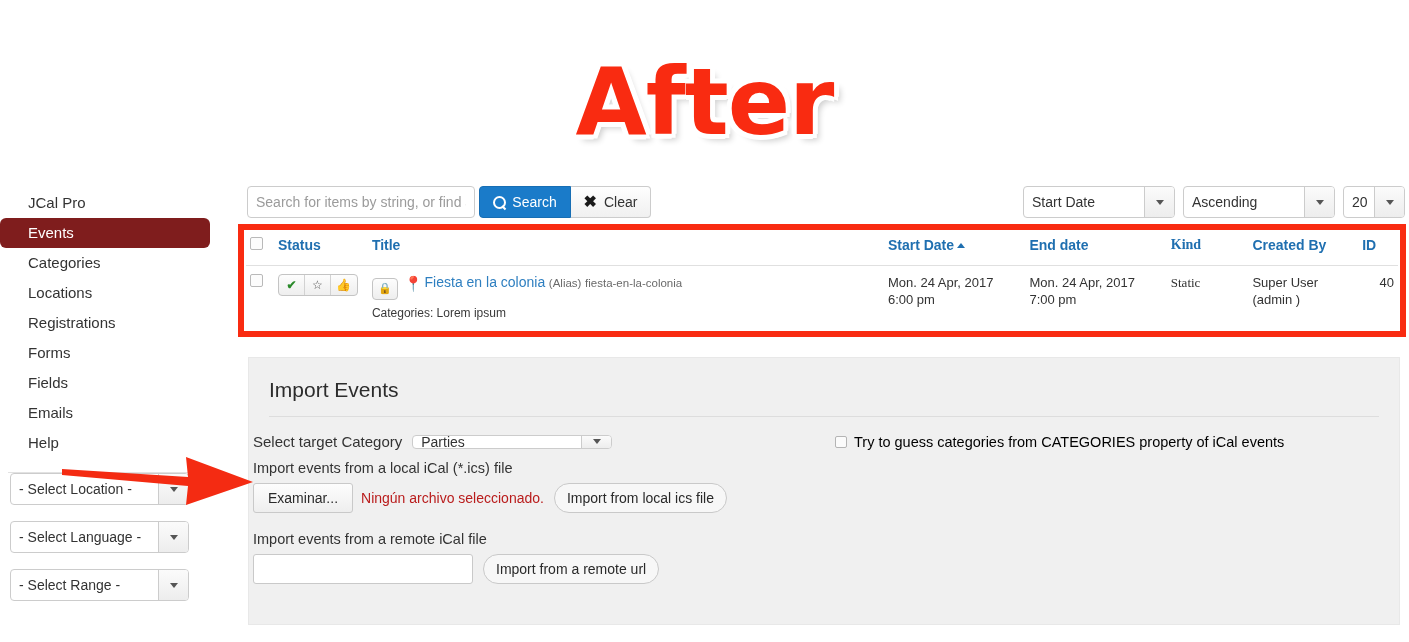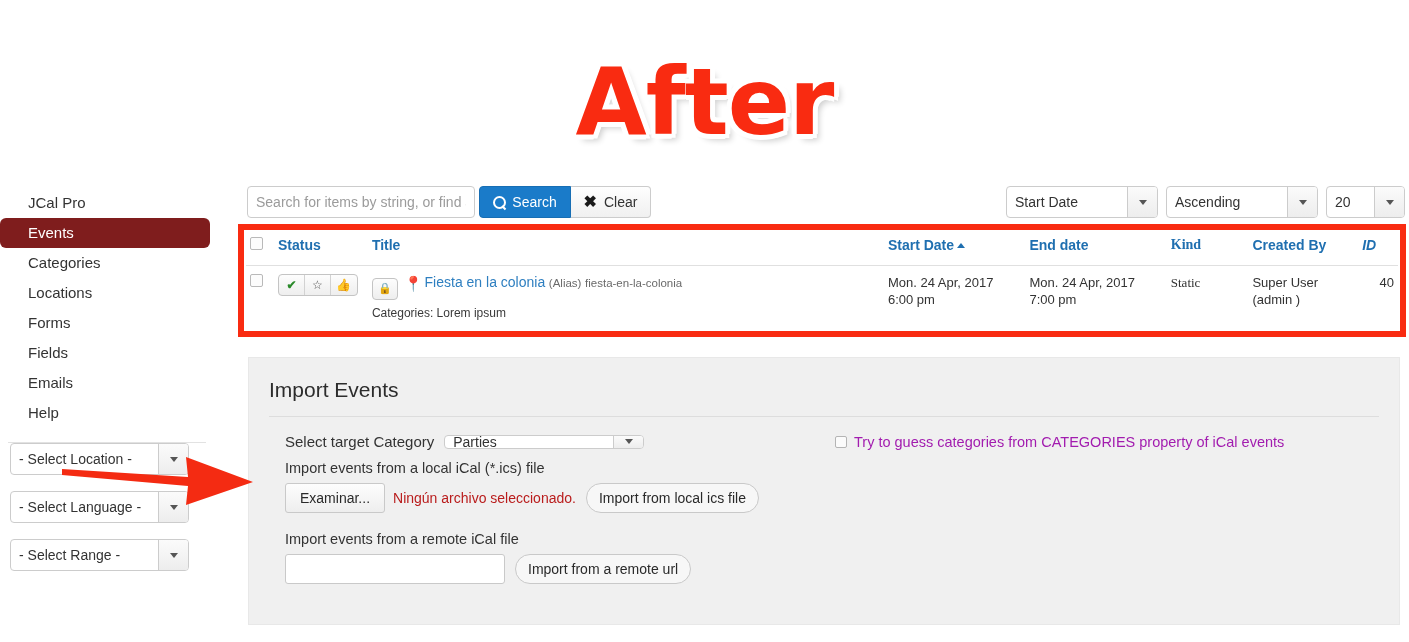--- a/index.html
+++ b/index.html
@@ -176,21 +176,21 @@
   .xmark {
     font-size: 16px; font-weight: bold; color:#1a1a1a; line-height: 1;
   }
 
   .tb-right {
     position: absolute; right: 0; top: 0;
     display: flex; align-items: stretch; gap: 8px;
   }
   .sel-sort  { width: 152px; }
   .sel-dir   { width: 152px; }
-  .sel-limit { width: 79px; }
+  .sel-limit { width: 62px; }
   .tb-right .fake-select { height: 32px; }
 
   
   #red-box {
     position: absolute;
     left: 238px; top: 224px;
     width: 1168px; height: 113px;
     border: 6px solid #f92b11;
     background: #ffffff;
   }
@@ -222,21 +222,21 @@
     line-height: 17px;
   }
   .col-check  { width: 28px; }
   .col-status { width: 94px; }
   .col-title  { width: 520px; }
   .col-start  { width: 142px; }
   .col-end    { width: 142px; }
   .col-kind   { width: 82px; font-family: Liberation Serif, serif; }
   .col-by     { width: 110px; }
   .col-id     { width: 40px; text-align: right; }
-  th.col-id { text-align: right; font-style: italic; }
+  th.col-id { text-align: right; }
 
   .cbx {
     width: 13px; height: 13px;
     border: 1px solid #b9b9b9;
     border-radius: 2px;
     background: #fcfcfc;
     display: inline-block;
     cursor: pointer;
   }
   .sort-caret {
@@ -317,21 +317,21 @@
     color: #2c2c2c;
     padding: 20px 0 0 20px;
     font-weight: normal;
     margin: 0;
   }
   .ip-rule {
     margin: 14px 20px 0 20px;
     border-top: 1px solid #dddddd;
     height: 1px;
   }
-  .ip-body { padding: 16px 20px 0 36px; position: relative; }
+  .ip-body { padding: 16px 20px 0 4px; position: relative; }
   .ip-row { display: flex; align-items: center; margin-bottom: 8px; }
   .ip-label {
     font-size: 15px; color: #333333; margin-right: 10px; white-space: nowrap;
   }
   .cat-select { width: 200px; }
   .cat-select .fake-select { height: 14px; }
 
   .ip-text {
     font-size: 14.5px; color: #333333; margin: 10px 0 7px 0;
   }
@@ -369,21 +369,21 @@
     padding: 0 7px;
     font-size: 14px;
     font-family: "Liberation Sans", sans-serif;
     outline: none;
   }
   .guess-row {
     position: absolute;
     left: 586px; top: 18px;
     display: flex; align-items: flex-start; gap: 7px;
   }
-  .guess-label { font-size: 14.5px; color: #a21caf; line-height: 14px; }
+  .guess-label { font-size: 14.5px; color: #000000; line-height: 14px; }
   .cbx-sm {
     width: 12px; height: 12px;
     border: 1px solid #b4b4b4; border-radius: 2px;
     background: #fbfbfb; cursor: pointer; margin-top: 1px;
     flex: 0 0 12px;
   }
 
   
   #red-arrow {
     position: absolute;
@@ -398,20 +398,21 @@
 <div id="page">
 
   <div id="after-banner">After</div>
 
   <div id="sidebar">
     <ul class="side-nav">
       <li>JCal Pro</li>
       <li class="active">Events</li>
       <li>Categories</li>
       <li>Locations</li>
+      <li>Registrations</li>
       <li>Forms</li>
       <li>Fields</li>
       <li>Emails</li>
       <li>Help</li>
     </ul>
 
     <div class="side-sep"></div>
 
 
     <div class="side-select-wrap">

